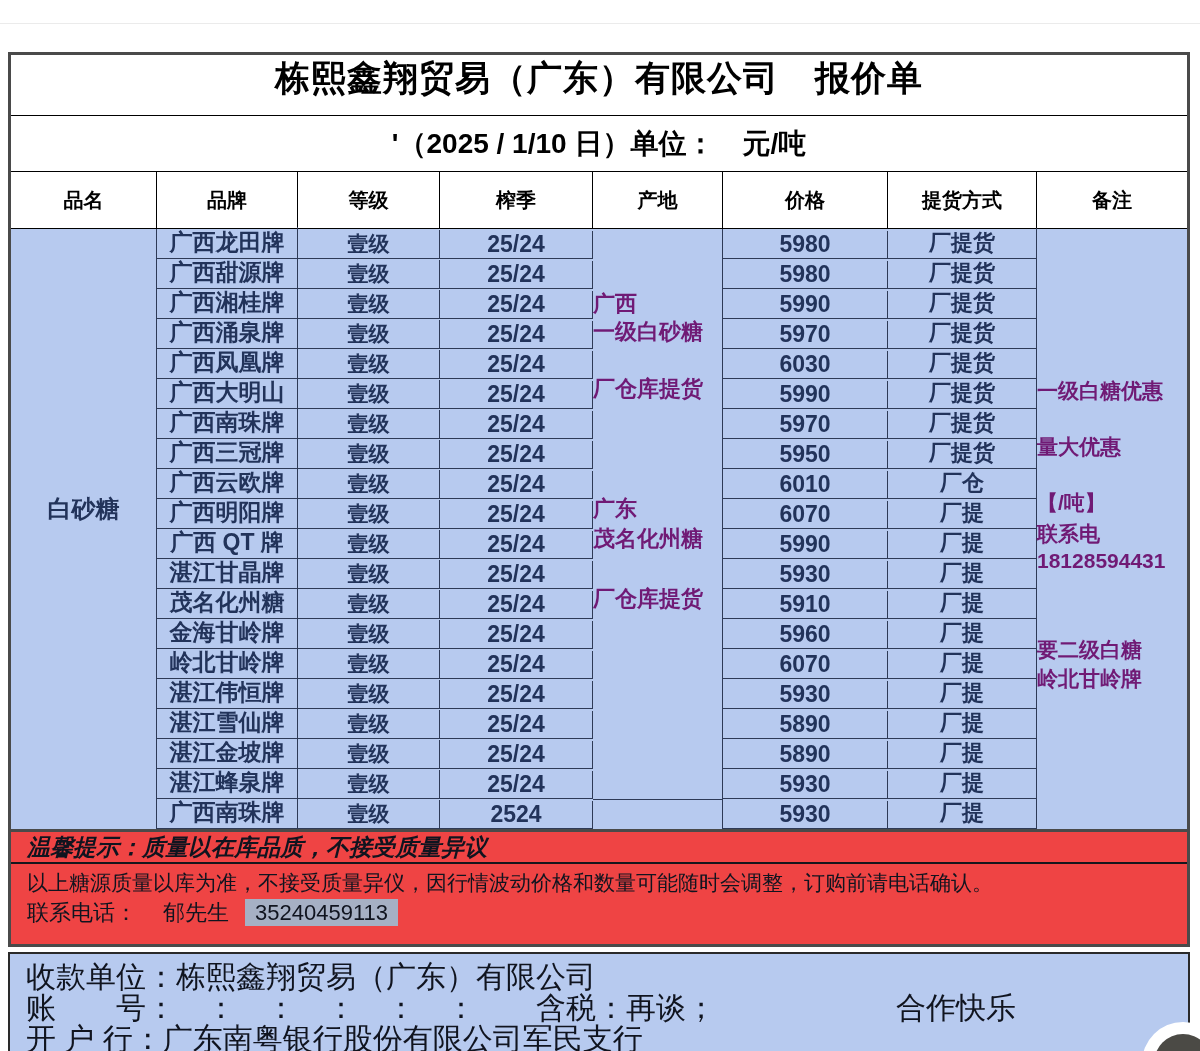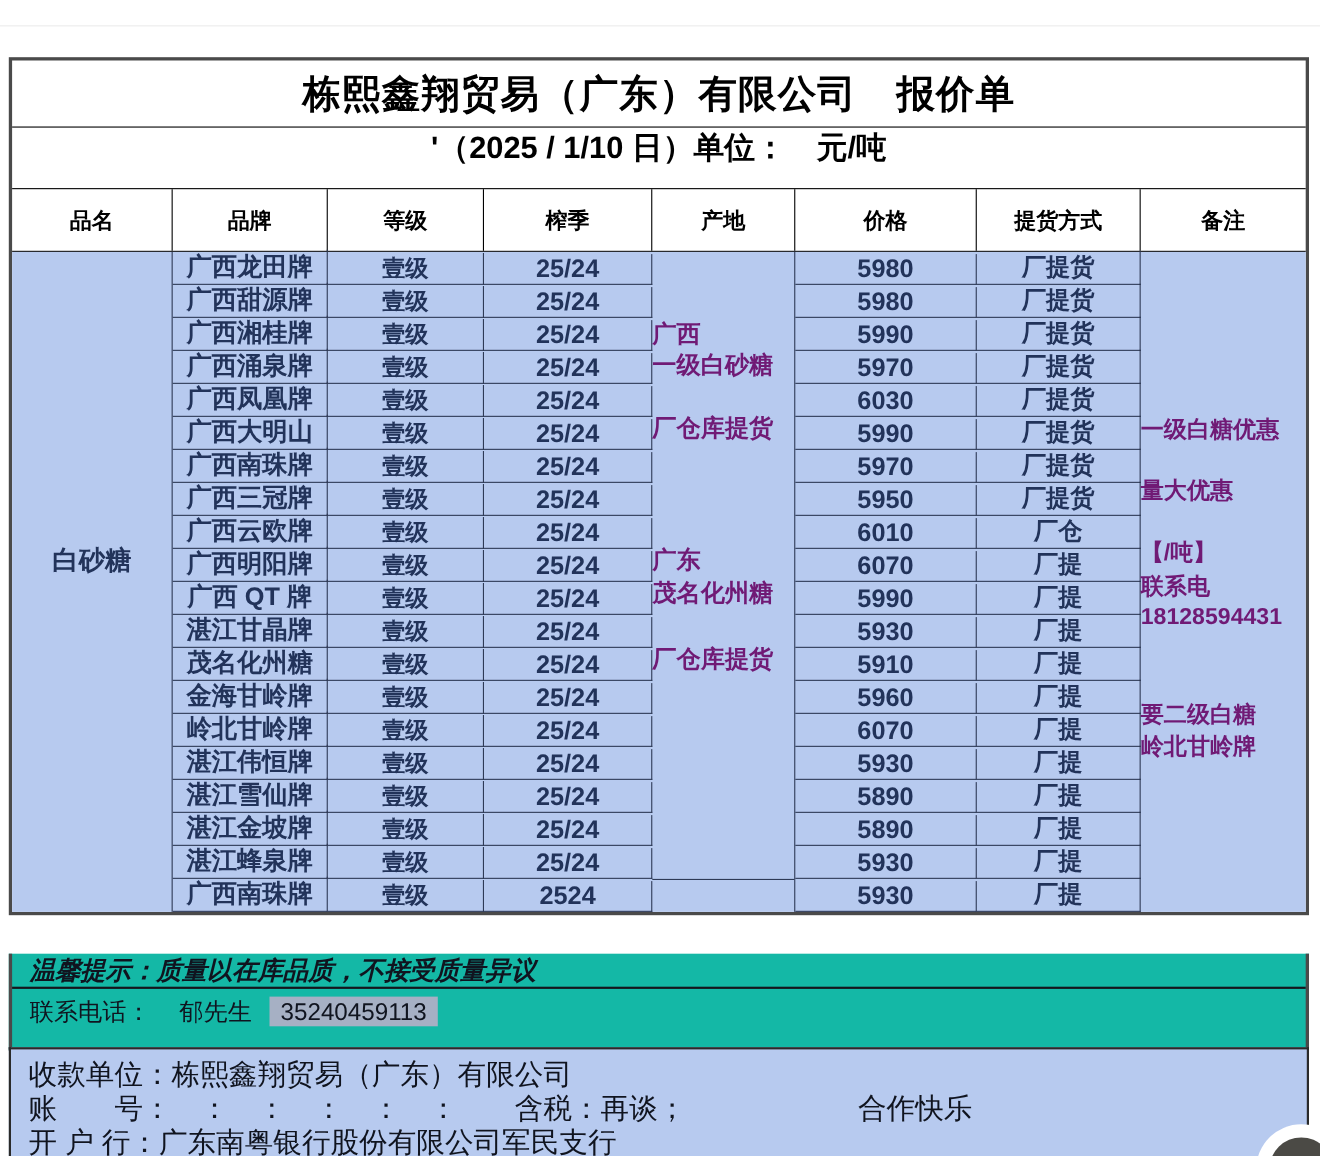--- a/index.html
+++ b/index.html
@@ -4,23 +4,23 @@
 <style>
   html,body{margin:0;padding:0;}
   body{width:1200px;height:1051px;background:#ffffff;overflow:hidden;
        font-family:"Liberation Sans","DejaVu Sans",sans-serif;}
   .page{position:relative;width:1200px;height:1051px;background:#fff;overflow:hidden;}
   .topline{position:absolute;left:0;top:23px;width:1200px;height:1px;background:#ebebeb;}
 
   
   .sheet{position:absolute;left:8px;top:52px;width:1182px;height:780px;background:#ffffff;
          border:3px solid #4a4a4a;box-sizing:border-box;}
-  .title-row{height:60px;border-bottom:1px solid #000;display:flex;align-items:center;justify-content:center;
+  .title-row{height:60px;border-bottom:1px solid #000;display:flex;justify-content:center;
              font-size:35px;font-weight:bold;color:#000;letter-spacing:1px;}
-  .date-row{height:55px;border-bottom:1px solid #000;display:flex;align-items:flex-start;justify-content:center;
+  .date-row{height:55px;border-bottom:1px solid #000;display:flex;align-items:center;justify-content:center;
             font-size:28px;font-weight:bold;color:#000;}
   .header-row{height:56px;border-bottom:1px solid #000;display:flex;}
   .header-cell{display:flex;align-items:center;justify-content:center;font-size:20px;font-weight:bold;
                color:#000;border-right:1px solid #000;box-sizing:border-box;height:56px;}
   .hc0{width:146px}.hc1{width:141px}.hc2{width:142px}.hc3{width:153px}
   .hc4{width:130px}.hc5{width:165px}.hc6{width:149px}.hc7{width:150px;border-right:none;}
 
   .data-area{position:relative;height:600px;background:#b7caef;color:#22335a;}
   .pinming{position:absolute;left:0;top:0;width:146px;height:600px;box-sizing:border-box;
            border-right:1px solid #2e3a56;}
@@ -39,34 +39,34 @@
   .pickup{width:149px;font-size:22px;}
   .origin{position:absolute;left:582px;top:0;width:130px;height:600px;box-sizing:border-box;
           border-right:1px solid #2e3a56;}
   .origin-div{position:absolute;left:0;top:570px;width:100%;height:1px;background:#2e3a56;}
   .origin span,.beizhu span{position:absolute;left:0;width:100%;text-align:left;
           font-size:22px;font-weight:bold;color:#701a75;line-height:28px;}
   .beizhu{position:absolute;left:1026px;top:0;width:150px;height:600px;}
   .beizhu span{font-size:21px;}
 
   
-  .notes{position:absolute;left:8px;top:832px;width:1182px;height:88px;background:#14b8a6;
-         border:3px solid #4a4a4a;border-top:none;box-sizing:border-box;color:#10141f;margin-top:35px;}
+  .notes{position:absolute;left:8px;top:832px;width:1182px;height:115px;background:#ef4444;
+         border:3px solid #4a4a4a;border-top:none;box-sizing:border-box;color:#10141f;}
   .tip{height:30px;border-bottom:2px solid #15161d;display:flex;align-items:center;padding-left:16px;
        font-size:23px;font-weight:bold;font-style:italic;}
   .info{padding:5px 16px 0;}
   .info .l1{font-size:21px;line-height:28px;}
   .contact-line{font-size:22px;line-height:32px;}
   .contact-name{margin-left:26px;}
   .phone-hl{background:#a6b0c4;padding:1px 10px;margin-left:16px;}
 
   
   .footer{position:absolute;left:8px;top:952px;width:1182px;height:99px;background:#b7caef;
           border:2px solid #2a2a2a;border-bottom:none;box-sizing:border-box;
-          padding:7px 0 0 16px;font-size:26px;color:#10141f;}
+          padding:7px 0 0 16px;font-size:30px;color:#10141f;}
   .footer div{height:31px;line-height:31px;}
 
   
   .fab{position:absolute;left:1154px;top:1034px;width:58px;height:58px;border-radius:50%;
        background:#4b4a45;box-shadow:0 0 0 12px #ffffff;}
 </style>
 </head>
 <body>
 
 <div class="page">
@@ -297,20 +297,21 @@
           <span style="top: 436px;">岭北甘岭牌</span>
         </div>
     </div>
   </div>
 
   <div class="notes">
     <div class="tip">
       <span>温馨提示：质量以在库品质，不接受质量异议</span>
     </div>
     <div class="info">
+      <div class="l1">以上糖源质量以库为准，不接受质量异仪，因行情波动价格和数量可能随时会调整，订购前请电话确认。</div>
       <div class="contact-line">
         <span>联系电话：</span><span class="contact-name">郁先生</span><span class="phone-hl">35240459113</span>
       </div>
     </div>
   </div>
 
   <div class="footer">
     <div>收款单位：栋熙鑫翔贸易（广东）有限公司</div>
     <div>账　　号：　：　：　：　：　：　　含税：再谈；　　　　　　合作快乐</div>
     <div>开 户 行：广东南粤银行股份有限公司军民支行</div>

